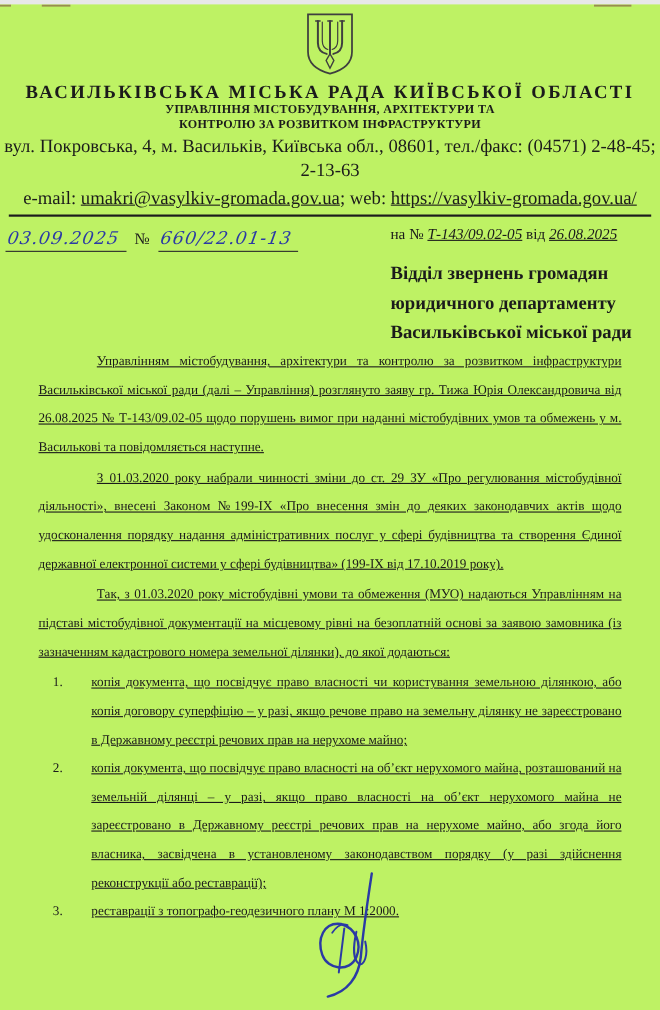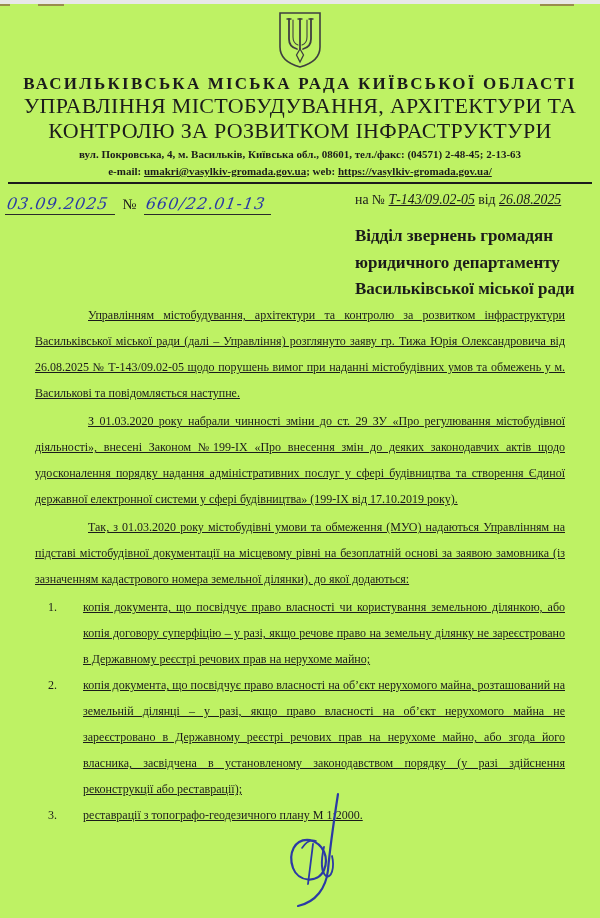--- a/index.html
+++ b/index.html
@@ -14,23 +14,23 @@
   }
   
   .hdr{ text-align:center; padding-top:7px; }
   .emblem{ display:block; margin:0 auto; }
   .title1{
     margin-top:5px;
     font-size:17px; font-weight:bold; letter-spacing:2.2px;
     line-height:1.2; white-space:nowrap;
   }
   .title2{
-    font-size:22px; font-weight:normal; letter-spacing:.3px; line-height:1.12;
+    font-size:11px; font-weight:bold; letter-spacing:.3px; line-height:1.12;
   }
-  .contact{ font-size:11px; line-height:1.3; margin-top:3px;font-weight:bold; }
+  .contact{ font-size:17px; line-height:1.3; margin-top:3px; }
   .contact .lnk{ text-decoration:underline; }
   .rule{ border:0; border-top:2.2px solid #1c1c1c; margin:4px 8px 0 8px; }
 
   
   .refrow{ position:relative; height:112px; }
   .ink{
     color:#2b3aa5;
     font-style:italic;
     font-family:"DejaVu Serif", serif;
     letter-spacing:1px;

